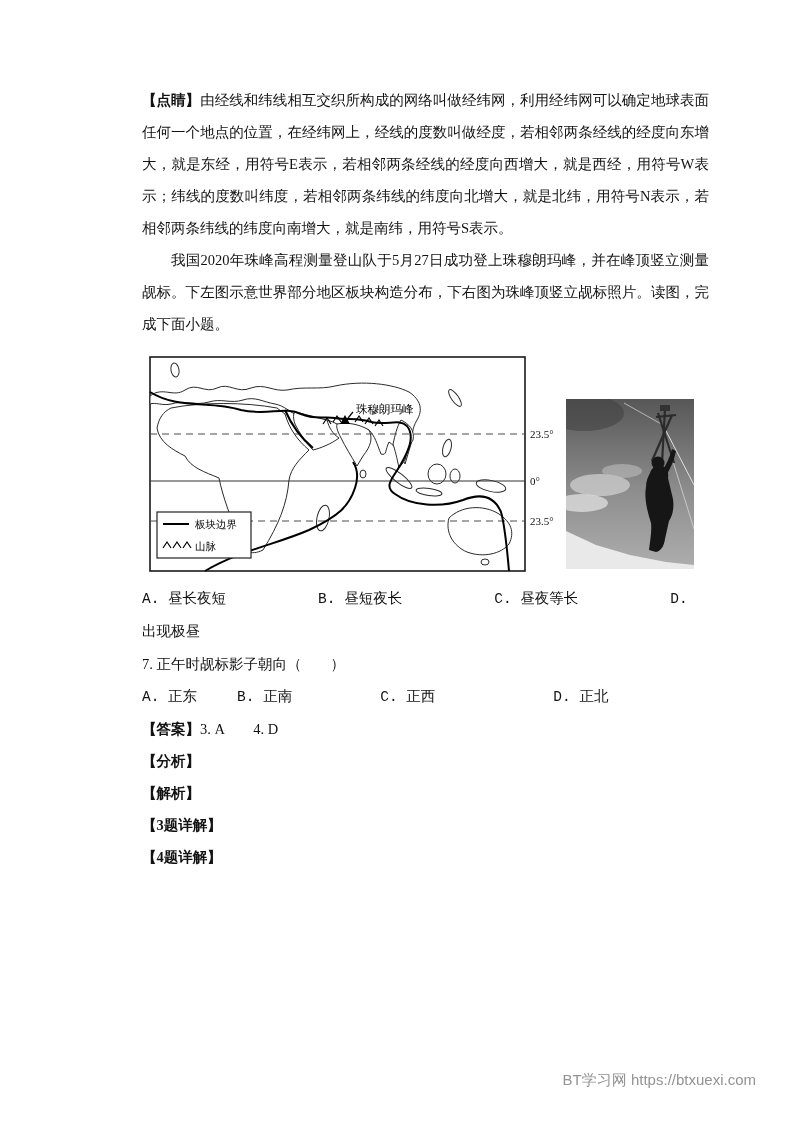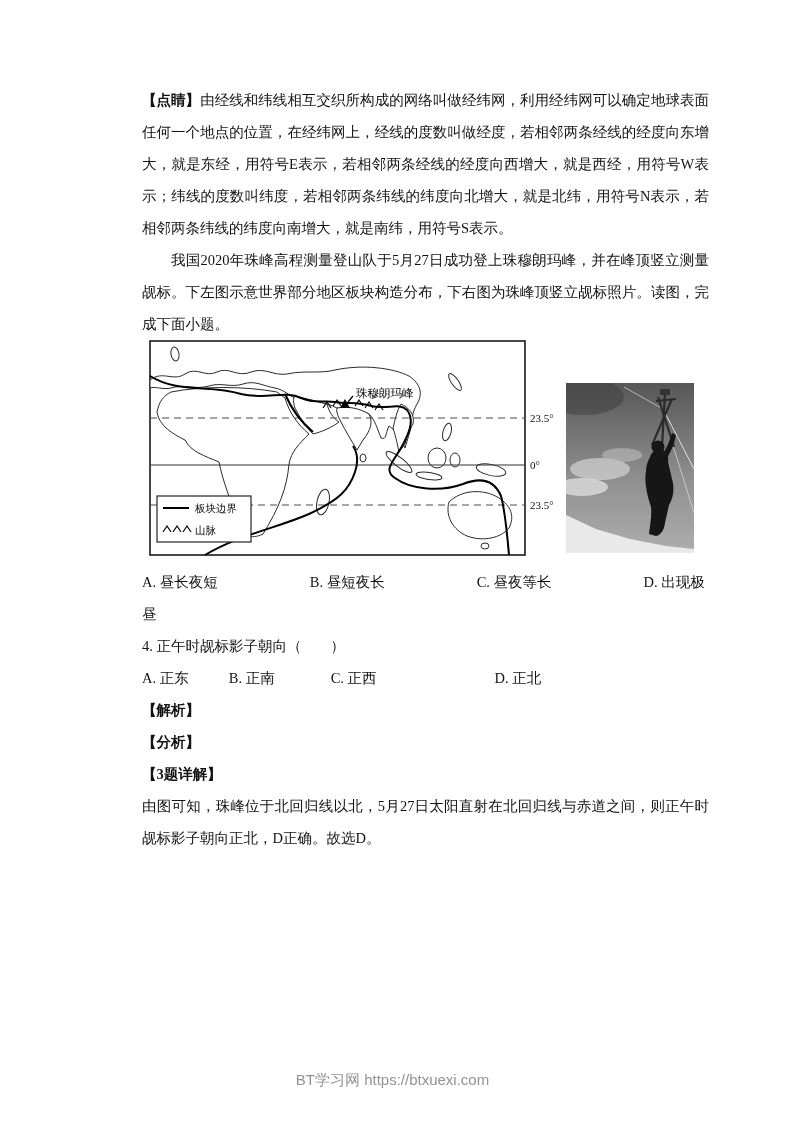--- a/index.html
+++ b/index.html
@@ -24,35 +24,35 @@
     font-size: 14.5px;
     line-height: 32px;
     color: #121212;
   }
   .justify { text-align: justify; }
   .indent { text-indent: 2em; }
   .marker { font-weight: bold; }
   .figure {
     position: relative;
     height: 226px;
-    margin-top: 0;
+    margin-top: 16px;
   }
   .map-svg { position: absolute; left: 7px; top: 0; }
   .photo-svg { position: absolute; left: 424px; top: 43px; }
-  .opts .opt { display: inline; }
+  .opts .opt { display: inline; font-family: Liberation Mono, monospace; }
   .q3opts .opt { margin-right: 92px; }
   .q3opts .opt:last-child { margin-right: 0; }
   .q4opts .opt:nth-child(1) { margin-right: 40px; }
-  .q4opts .opt:nth-child(2) { margin-right: 56px; }
+  .q4opts .opt:nth-child(2) { margin-right: 88px; }
   .q4opts .opt:nth-child(3) { margin-right: 118px; margin-top: 16px; }
   .footer {
     position: absolute;
     left: 0; right: 8px;
     bottom: 32px;
-    text-align: center;
+    text-align: right;
   }
   .footer-link {
     font-family: "Liberation Sans", "DejaVu Sans", sans-serif;
     font-size: 15px;
     color: #939393;
     text-decoration: none;
     cursor: pointer;
   }
   svg text { font-family: "Liberation Serif", "DejaVu Serif", serif; }
 </style>
@@ -157,29 +157,30 @@
         <rect x="94" y="6" width="10" height="6" fill="#333333"></rect>
         <path d="M 84,74 C 86,68 92,64 97,67 C 101,69 103,74 102,79 L 106,96 C 109,106 107,116 103,122 L 99,140 C 98,147 95,152 90,153 L 83,151 C 84,142 86,132 85,124 C 81,112 78,98 80,88 C 80,82 82,78 84,74 Z" fill="#161616"></path>
         <circle cx="92" cy="64" r="6.5" fill="#161616"></circle>
         <path d="M 96,72 C 100,66 104,58 106,50 L 110,52 C 108,62 104,70 100,77 Z" fill="#161616"></path>
       </svg>
 
     </div>
 
     <p class="para opts q3opts"><span class="opt">A. 昼长夜短</span><span class="opt">B. 昼短夜长</span><span class="opt">C. 昼夜等长</span><span class="opt">D. 出现极昼</span></p>
 
-    <p class="para">4. 正午时觇标影子朝向（　　）</p>
+    <p class="para">7. 正午时觇标影子朝向（　　）</p>
     <p class="para opts q4opts"><span class="opt">A. 正东</span><span class="opt">B. 正南</span><span class="opt">C. 正西</span><span class="opt">D. 正北</span></p>
 
+    <p class="para"><b class="marker">【答案】</b><span>3. A　　4. D</span></p>
 
+    <p class="para"><b class="marker">【分析】</b></p>
     <p class="para"><b class="marker">【解析】</b></p>
-    <p class="para"><b class="marker">【分析】</b></p>
 
     <p class="para"><b class="marker">【3题详解】</b></p>
 
-    <p class="para justify">由图可知，珠峰位于北回归线以北，5月27日太阳直射在北回归线与赤道之间，则正午时觇标影子朝向正北，D正确。故选D。</p>
+    <p class="para"><b class="marker">【4题详解】</b></p>
 
   </div>
 
   <div class="footer">
     <a class="footer-link">BT学习网 https://btxuexi.com</a>
   </div>
 </div>
 
 </body></html>

